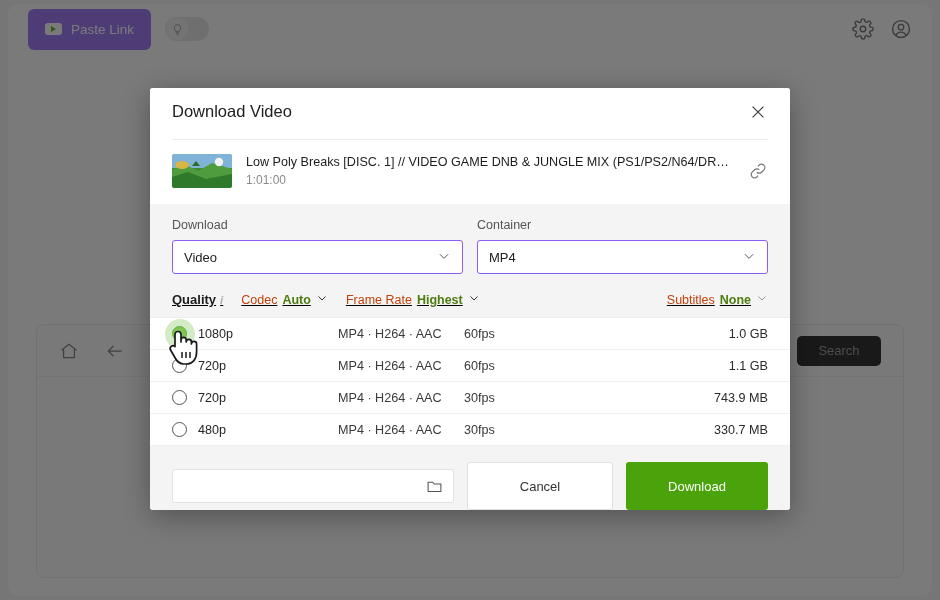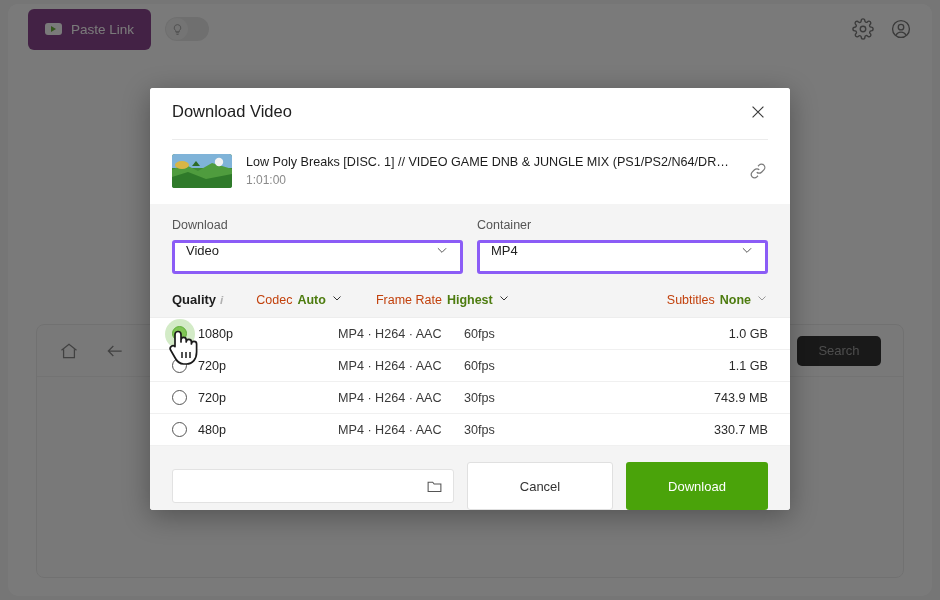--- a/index.html
+++ b/index.html
@@ -21,21 +21,21 @@
     border-radius: 10px;
     overflow: hidden;
   }
   .app-topbar {
     position: absolute; left: 0; top: 0; right: 0; height: 50px;
     display: flex; align-items: center; padding: 0 20px;
     background: #ffffff;
   }
   .paste-link-btn {
     display: flex; align-items: center; gap: 9px;
-    background: #701a75;
+    background: #8b5cf6;
     color: #ffffff;
     border: none; border-radius: 6px;
     height: 41px; padding: 0 17px;
     font-size: 13.5px; font-family: "Liberation Sans", sans-serif;
     cursor: pointer;
   }
   .yt-glyph {
     width: 17px; height: 12px; border-radius: 3px;
     background: #ffffff;
     position: relative; flex: none;
@@ -137,29 +137,29 @@
   .video-dur { font-size: 12px; color: #8a8a8a; margin-top: 4px; }
   .link-icon { width: 20px; height: 20px; cursor: pointer; flex: none; color: #777; }
 
   
   .modal-body { padding: 14px 22px 0 22px; flex: none; }
   .field-grid { display: flex; gap: 14px; }
   .field { flex: 1; }
   .field-label { font-size: 12.5px; color: #555; margin-bottom: 8px; }
   .select-box {
     height: 34px; background: #ffffff;
-    border: 3px solid #8b5cf6; border-radius: 3px;
-    display: flex; padding: 0 11px;
+    border: 1px solid #8b5cf6; border-radius: 3px;
+    display: flex; align-items: center; padding: 0 11px;
     font-size: 13px; color: #222; cursor: pointer;
   }
   .select-box .caret { margin-left: auto; }
 
   .quality-bar {
-    display: flex; align-items: flex-end; gap: 33px;
-    margin-top: 18px; margin-bottom: 10px;
+    display: flex; align-items: flex-end; gap: 18px;
+    margin-top: 18px; margin-bottom: 10px; text-decoration: underline;
   }
   .q-label { font-size: 13px; color: #1d1d1d; font-weight: bold; }
   .info-i { font-size: 11.5px; color: #b0b0b0; margin-left: 4px; font-style: italic; }
   .q-ctl { display: flex; align-items: center; gap: 5px; font-size: 12.5px; cursor: pointer; }
   .q-ctl .dim { color: #c2410c; }
   .q-ctl .val { color: #4d7c0f; font-weight: bold; }
   .q-right { margin-left: auto; }
 
   
   .q-list { background: #ffffff; border-top: 1px solid #ededed; }

